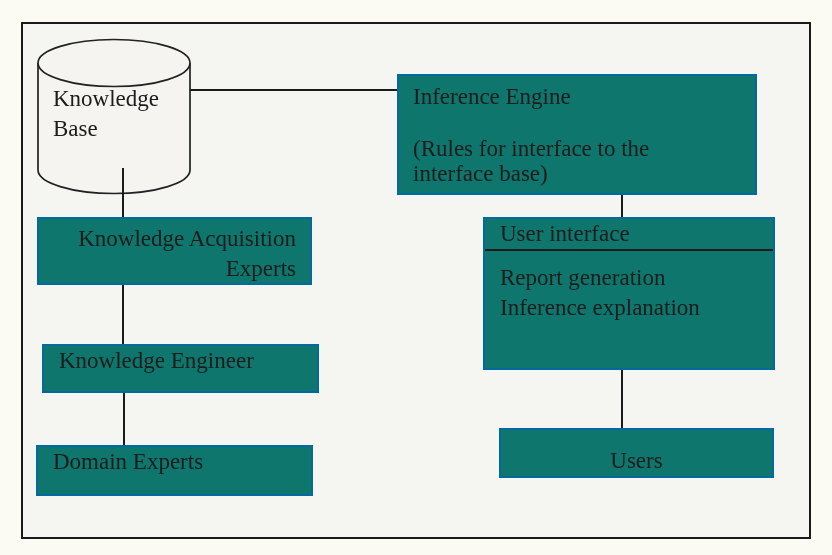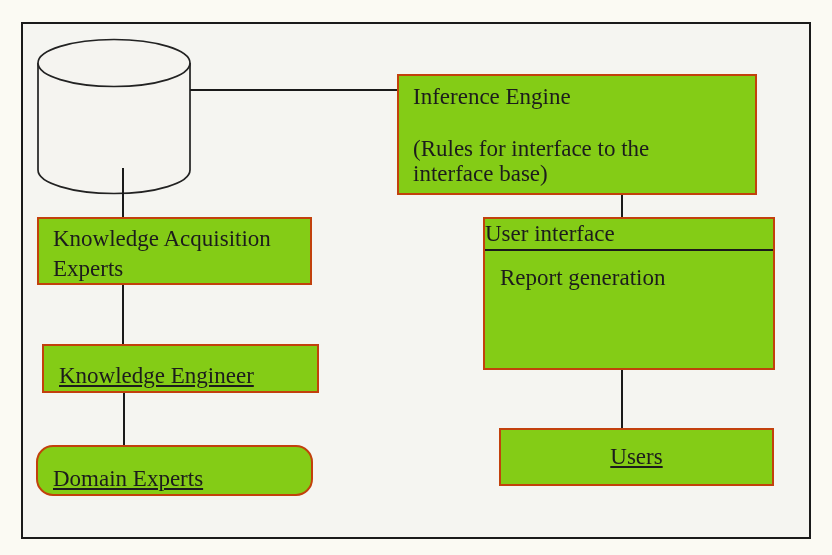--- a/index.html
+++ b/index.html
@@ -21,50 +21,50 @@
   .frame {
     position: absolute;
     left: 21px; top: 22px;
     width: 786px; height: 513px;
     border: 2px solid #1a1a1a;
     background: #f5f5f1;
   }
   
   .node {
     position: absolute;
-    border: 2px solid #c2410c;
-    background: #84cc16;
+    border: 2px solid #0369a1;
+    background: #0f766e;
     box-sizing: border-box;
     line-height: 30px;
   }
-  .node .pad { padding: 5px 14px; }
+  .node .pad { padding: 5px 14px; text-align: right; }
   .vcenter {
     display: flex;
-    align-items: flex-end;
+    align-items: flex-start;
     padding-left: 15px;
-    text-decoration: underline;
   }
   
   #node-inference-engine { left: 397px; top: 74px; width: 360px; height: 121px; }
   #node-inference-engine .title { padding: 6px 14px 0 14px; line-height: 30px; }
   #node-inference-engine .subtext { padding: 24px 14px 0 14px; line-height: 25px; }
 
   #node-user-interface { left: 483px; top: 217px; width: 292px; height: 153px; }
   #node-user-interface .ui-header {
     height: 30px; line-height: 30px;
     border-bottom: 2px solid #1a1a1a;
+    padding-left: 15px;
   }
   #node-user-interface .ui-body { padding: 12px 15px 0 15px; line-height: 30px; }
 
-  #node-users { left: 499px; top: 428px; width: 275px; height: 58px;
-    display: flex; align-items: center; justify-content: center; text-decoration: underline; }
+  #node-users { left: 499px; top: 428px; width: 275px; height: 50px;
+    display: flex; align-items: flex-end; justify-content: center; }
 
   #node-kaf { left: 37px; top: 217px; width: 275px; height: 68px; }
   #node-ke  { left: 42px; top: 344px; width: 277px; height: 49px; }
-  #node-de  { left: 36px; top: 445px; width: 277px; height: 51px; border-radius: 17px; }
+  #node-de  { left: 36px; top: 445px; width: 277px; height: 51px; }
 
   
   #kb-cylinder { position: absolute; left: 36px; top: 38px; width: 156px; height: 158px; }
   #kb-label { position: absolute; left: 53px; top: 84px; line-height: 30px; }
 
   
   .connector { position: absolute; background: #1a1a1a; }
   #conn-kb-ie   { left: 190px; top: 89px;  width: 208px; height: 2px; }
   #conn-kb-kaf  { left: 122px; top: 168px; width: 2px;  height: 49px; }
   #conn-kaf-ke  { left: 122px; top: 272px; width: 2px;  height: 72px; }
@@ -76,40 +76,45 @@
 <body>
 
 <div id="canvas">
 
   <div class="frame"></div>
 
   <svg id="kb-cylinder" viewBox="0 0 156 158" width="156" height="158">
     <path d="M 2 25 L 2 132 A 76 23.5 0 0 0 154 132 L 154 25" fill="#f5f4f0" stroke="#222222" stroke-width="1.7"></path>
     <ellipse cx="78" cy="25" rx="76" ry="23.5" fill="#f5f4f0" stroke="#222222" stroke-width="1.7"></ellipse>
   </svg>
+  <div id="kb-label">
+    <div>Knowledge</div>
+    <div>Base</div>
+  </div>
 
   <div class="connector" id="conn-kb-ie"></div>
   <div class="connector" id="conn-kb-kaf"></div>
   <div class="connector" id="conn-kaf-ke"></div>
   <div class="connector" id="conn-ke-de"></div>
   <div class="connector" id="conn-ie-ui"></div>
   <div class="connector" id="conn-ui-users"></div>
 
   <div class="node" id="node-inference-engine">
     <div class="title">Inference Engine</div>
     <div class="subtext">
       <div>(Rules for interface to the</div>
       <div>interface base)</div>
     </div>
   </div>
 
   <div class="node" id="node-user-interface">
     <div class="ui-header">User interface</div>
     <div class="ui-body">
       <div>Report generation</div>
+      <div>Inference explanation</div>
     </div>
   </div>
 
   <div class="node" id="node-users">
     <span>Users</span>
   </div>
 
   <div class="node" id="node-kaf">
     <div class="pad">
       <div>Knowledge Acquisition</div>

